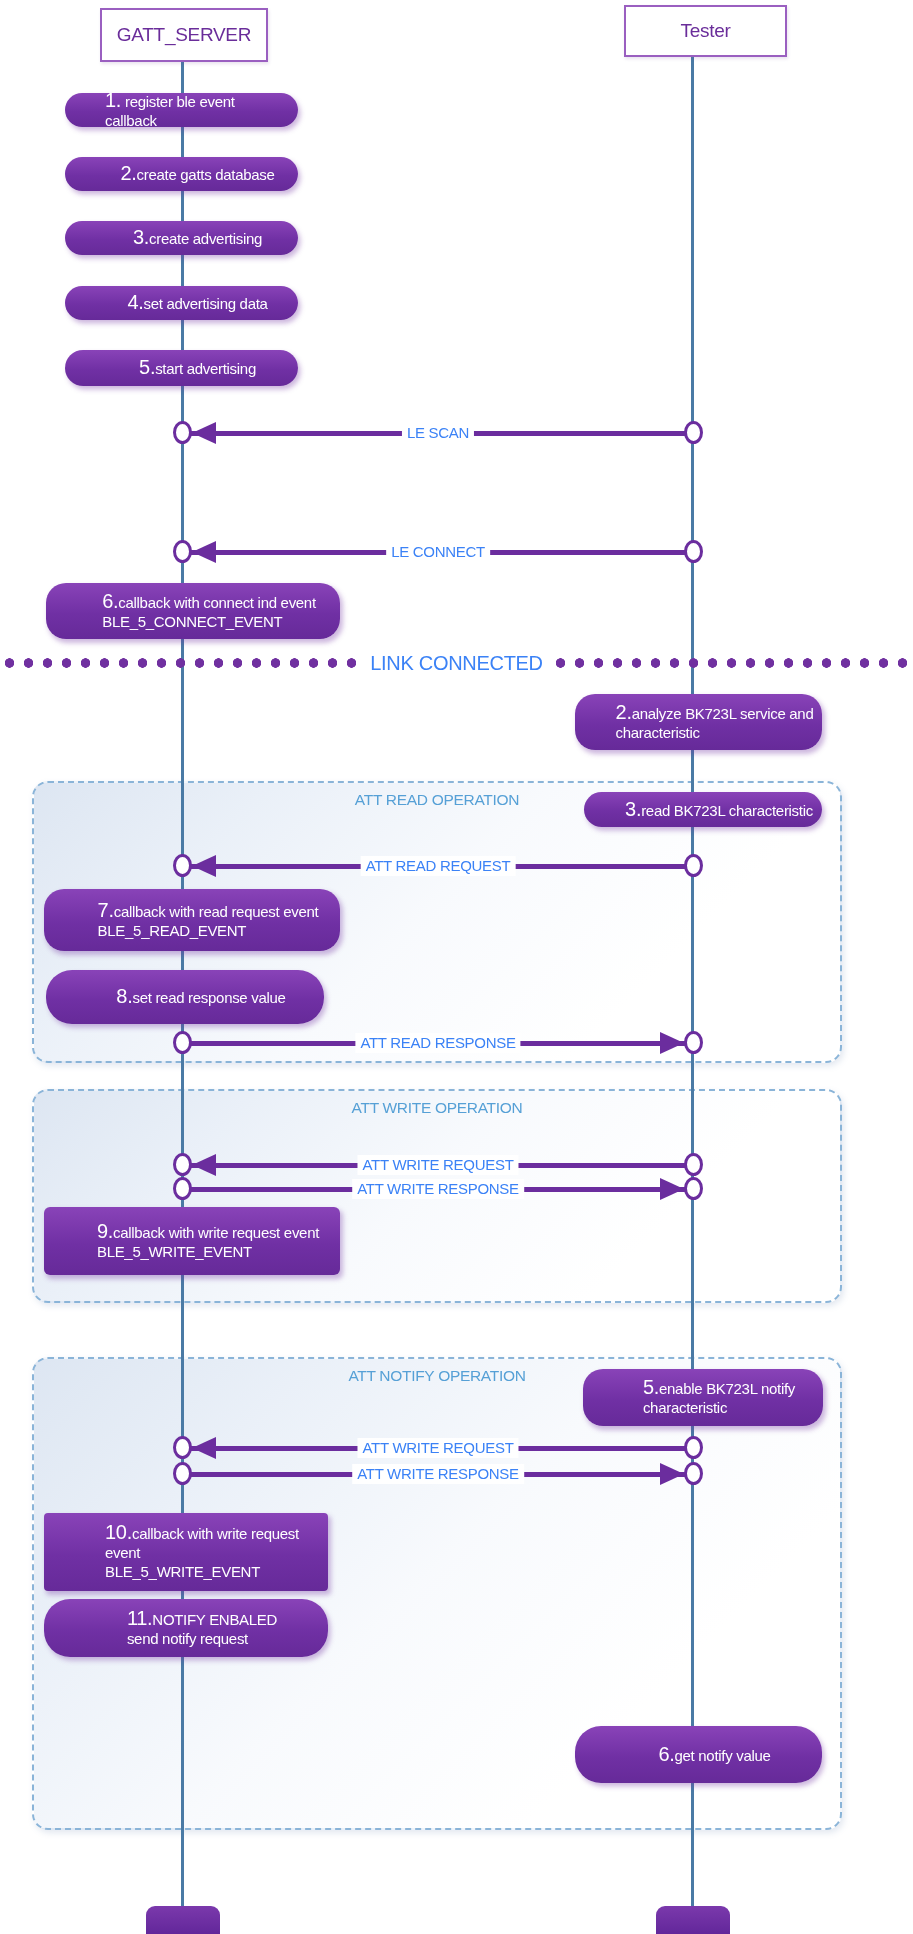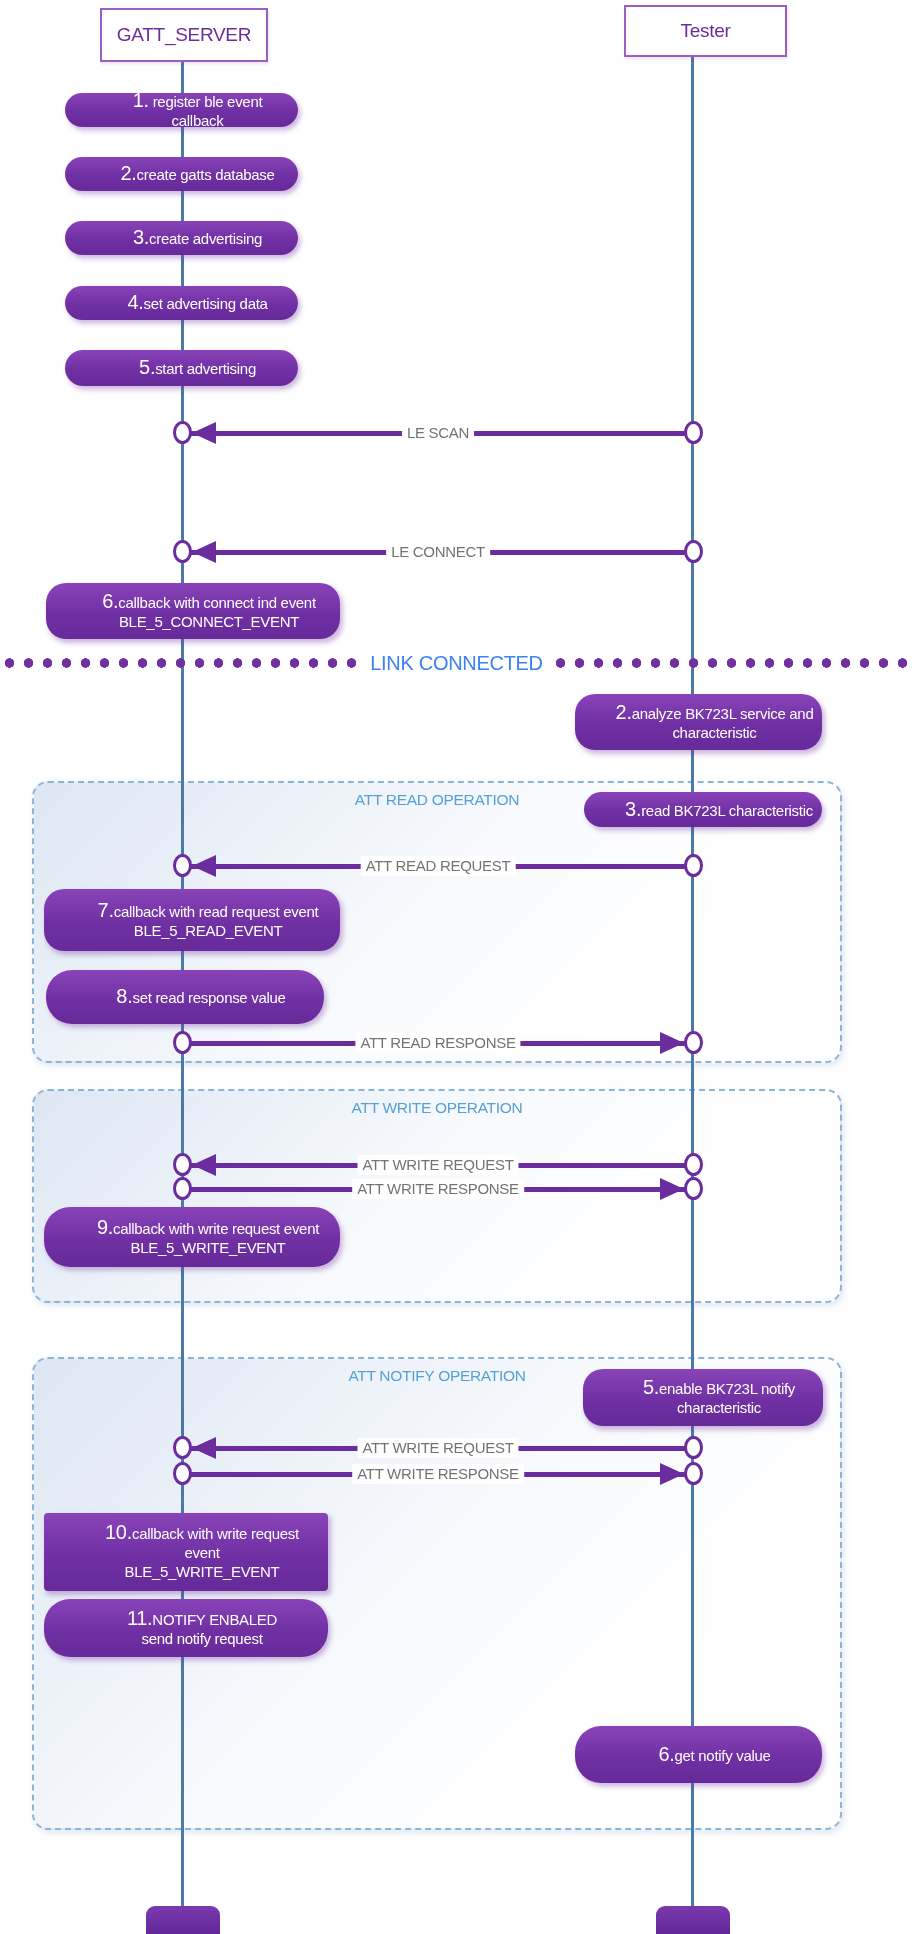--- a/index.html
+++ b/index.html
@@ -15,37 +15,37 @@
   .group{position:absolute;border:2px dashed #8ab4d8;border-radius:16px;box-sizing:border-box;
          background:linear-gradient(135deg,#dde6f2 0%,#eaf0f8 22%,#f8fafd 48%,#ffffff 75%);
          box-shadow:2px 3px 6px rgba(100,130,170,0.18);}
   .group-label{position:absolute;left:0;right:0;top:8px;text-align:center;color:#56a0d6;
                font-size:15.5px;}
 
   .pill{position:absolute;border-radius:20px;color:#fff;display:flex;align-items:center;
         justify-content:center;box-sizing:border-box;padding:2px 8px;
         background:linear-gradient(180deg,#8943b8 0%,#7030a4 55%,#662a99 100%);
         box-shadow:2.5px 3.5px 5px rgba(112,48,160,0.35);}
-  .pill .content{text-align:center;font-size:15px;line-height:19px;margin-left:32px;}
+  .pill .content{text-align:left;font-size:15px;line-height:19px;margin-left:32px;}
   .pill .num{font-size:20px;}
   .pill .txt{white-space:pre-line;}
 
   .msg{position:absolute;left:183px;width:510px;height:26px;}
   .mline{position:absolute;left:4px;right:4px;top:10.5px;height:5px;background:#6b2d9e;}
   .mhead{position:absolute;top:2px;width:0;height:0;}
   .mhead.left{left:9px;border-top:11px solid transparent;border-bottom:11px solid transparent;
               border-right:24px solid #6b2d9e;}
   .mhead.right{right:9px;border-top:11px solid transparent;border-bottom:11px solid transparent;
                border-left:24px solid #6b2d9e;}
   .mcirc{position:absolute;width:13px;height:17px;border:3.5px solid #6b2d9e;background:#fff;
          border-radius:50%;top:1px;}
   .mcirc.l{left:-10px;}
   .mcirc.r{right:-10px;}
   .mlabel{position:absolute;left:50%;top:13px;transform:translate(-50%,-50%);background:#fff;
-          padding:0 5px;font-size:15px;color:#737373;white-space:nowrap;line-height:20px;}
+          padding:0 5px;font-size:15px;color:#3b82f6;white-space:nowrap;line-height:20px;}
 
   .divider{position:absolute;left:0;width:913px;height:12px;
            background:radial-gradient(circle,#7030a0 4.5px,transparent 5px);
            background-size:19px 12px;background-repeat:repeat-x;background-position:0 50%;}
   .divider-label{position:absolute;left:50%;top:50%;transform:translate(-50%,-50%);
                  background:#fff;padding:0 10px;font-size:20px;color:#3b82f6;white-space:nowrap;}
 
   .activation{position:absolute;width:74px;height:28px;border-radius:9px 9px 0 0;
               background:linear-gradient(180deg,#7b39ac 0%,#62279a 100%);}
 </style>
@@ -155,21 +155,21 @@
     <div class="content"><span class="num">6.</span><span class="txt">callback with connect ind event
 BLE_5_CONNECT_EVENT</span></div>
   </div>
   <div class="pill" style="left:44px;top:889px;width:296px;height:62px;">
     <div class="content"><span class="num">7.</span><span class="txt">callback with read request event
 BLE_5_READ_EVENT</span></div>
   </div>
   <div class="pill" style="left:46px;top:970px;width:278px;height:54px;border-radius:26px;">
     <div class="content"><span class="num">8.</span><span class="txt">set read response value</span></div>
   </div>
-  <div class="pill" style="left:44px;top:1207px;width:296px;height:60px;border-radius:26px;">
+  <div class="pill" style="left:44px;top:1207px;width:296px;height:68px;border-radius:6px;">
     <div class="content"><span class="num">9.</span><span class="txt">callback with write request event
 BLE_5_WRITE_EVENT</span></div>
   </div>
   <div class="pill" style="left:44px;top:1513px;width:284px;height:78px;border-radius:4px;">
     <div class="content"><span class="num">10.</span><span class="txt">callback with write request
 event
 BLE_5_WRITE_EVENT</span></div>
   </div>
   <div class="pill" style="left:44px;top:1599px;width:284px;height:58px;border-radius:26px;">
     <div class="content"><span class="num">11.</span><span class="txt">NOTIFY ENBALED

